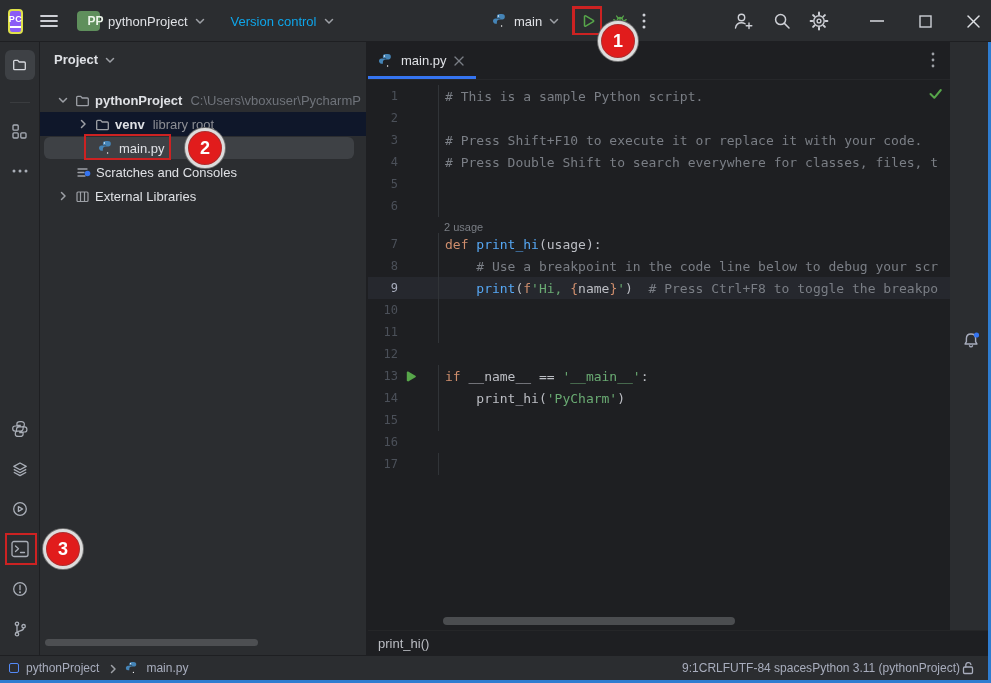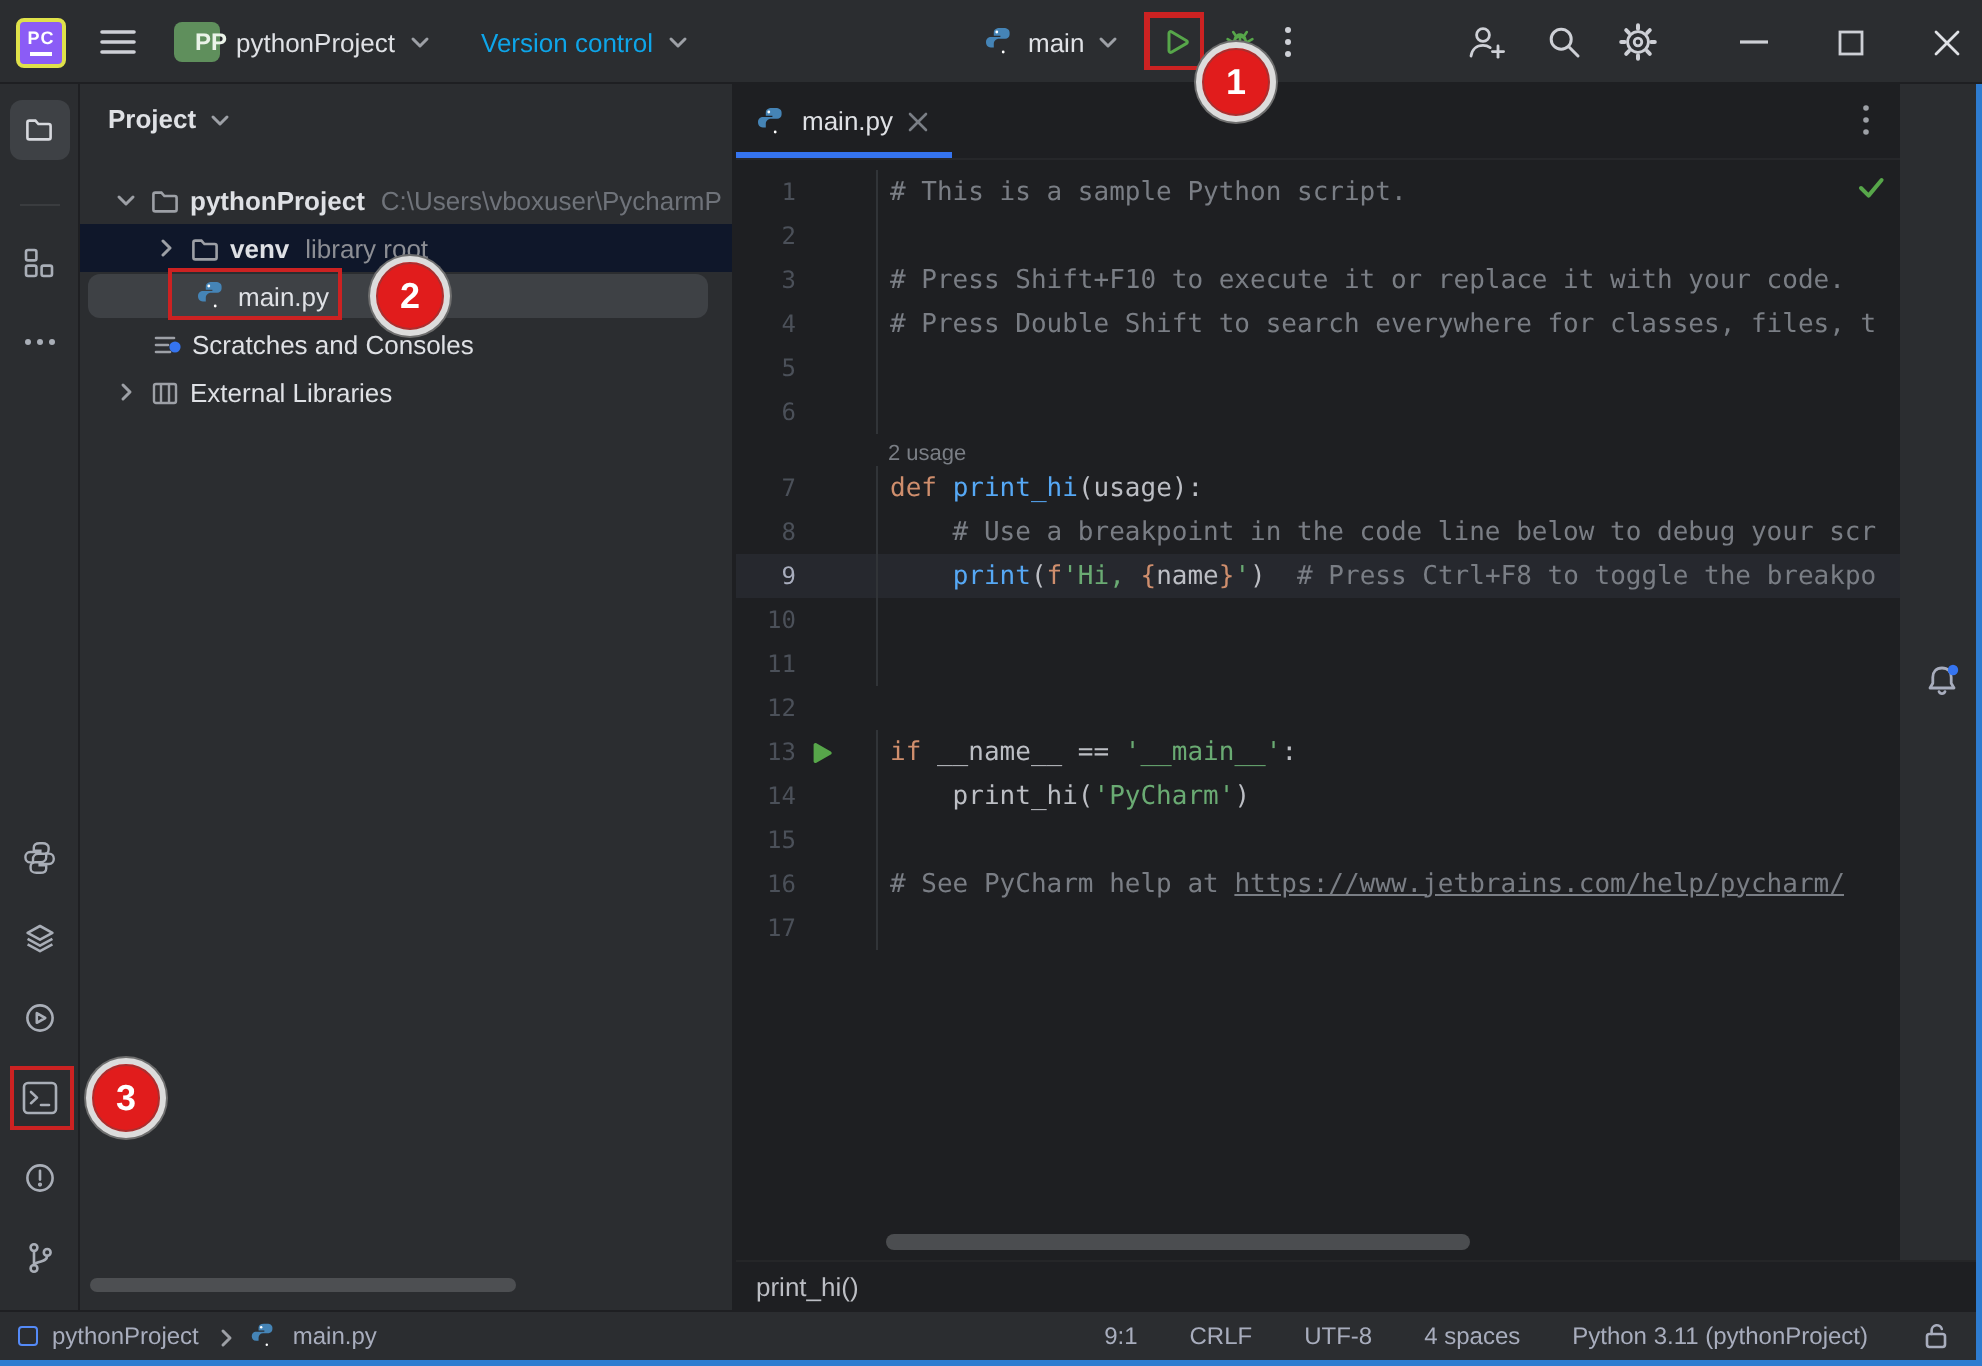--- a/index.html
+++ b/index.html
@@ -10,21 +10,21 @@
     color: #DFE1E5;
     position: relative;
     user-select: none;
   }
   svg { display: block; }
   .icn { display: inline-flex; align-items: center; justify-content: center; flex: none; }
 
   
   .titlebar { height: 42px; background: #2B2D30; position: relative; border-bottom: 1px solid #1E1F22; }
   .tb-left { position: absolute; left: 0; top: 0; height: 42px; display: flex; align-items: center; }
-  .pc-logo { margin-left: 8px; width: 25px; height: 25px; background: #8b5cf6; border: 2px solid #DFE14A;
+  .pc-logo { margin-left: 8px; width: 15px; height: 25px; background: #8b5cf6; border: 2px solid #DFE14A;
              border-radius: 4px; display: flex; flex-direction: column; align-items: center; justify-content: center; }
   .pc-logo .pc-txt { font-size: 9px; font-weight: bold; color: #fff; line-height: 9px; letter-spacing: .5px; }
   .pc-logo .pc-bar { width: 11px; height: 2px; background: #fff; margin-top: 2px; }
   .hamburger { margin-left: 17px; }
   .pp-badge { margin-left: 19px; width: 23px; height: 20px; border-radius: 4px; background: #5F8F5C;
               color: #EAF3E8; font-size: 12px; font-weight: bold; display: flex; align-items: center; justify-content: center; padding-left: 14px; }
   .tb-name { margin-left: 8px; font-size: 13px; color: #DFE1E5; }
   .tb-chev { margin-left: 5px; }
   .tb-vcs { margin-left: 24px; font-size: 13px; color: #0ea5e9; }
   .tb-run { position: absolute; left: 492px; top: 0; height: 42px; display: flex; align-items: center; }
@@ -85,21 +85,21 @@
   .hscroll { position: absolute; bottom: 5px; left: 75px; width: 292px; height: 8px; background: #4B4D50; border-radius: 4px; }
 
   .right-strip { position: absolute; top: 0; right: 0; bottom: 25px; width: 41px; background: #2B2D30; display: flex; justify-content: center; }
   .bell { margin-top: 9px; }
 
   .crumbbar { height: 25px; border-top: 1px solid rgba(255,255,255,0.03); display: flex; align-items: center; padding-left: 10px; font-size: 13px; color: #BCBEC4; }
 
   
   .statusbar { position: absolute; left: 0; right: 3px; bottom: 3px; height: 25px; background: #2B2D30; border-top: 1px solid #1E1F22; display: flex; align-items: center; font-size: 12px; color: #A8ADBD; }
   .sb-left { display: flex; align-items: center; gap: 7px; margin-left: 9px; }
-  .sb-right { margin-left: auto; display: flex; align-items: center; gap: 26px; margin-right: 12px; }
+  .sb-right { margin-left: auto; display: flex; align-items: center; margin-right: 12px; }
   .sb-item { color: #A8ADBD; }
   .proj-sq { width: 10px; height: 10px; border: 1.6px solid #548AF7; border-radius: 2px; }
 
   
   .wb-right { position: absolute; right: 0; top: 42px; bottom: 0; width: 3px; background: #2E7CD0; }
   .wb-bottom { position: absolute; left: 0; right: 0; bottom: 0; height: 3px; background: #2E7CD0; }
 
   
   .ann-rect { position: absolute; border: 2px solid #CC2222; z-index: 40; }
   .ann-circle { position: absolute; width: 40px; height: 40px; border-radius: 50%; background: #E11C1C;
@@ -514,21 +514,20 @@
             <span class="ctext"><span class="tk-pl">    print_hi(</span><span class="tk-str">'PyCharm'</span><span class="tk-pl">)</span></span>
           </div>
           <div class="code-row">
             <span class="ln">15</span>
             <span class="gicon"></span>
             <span class="ctext"></span>
           </div>
           <div class="code-row">
             <span class="ln">16</span>
             <span class="gicon"></span>
-            <span class="ctext"><span class="tk-com"># See PyCharm help at </span><span class="tk-com tk-link">https://www.jetbrains.com/help/pycharm/</span></span>
           </div>
           <div class="code-row">
             <span class="ln">17</span>
             <span class="gicon"></span>
             <span class="ctext"></span>
           </div>
         </div>
       <span class="check icn">
         <svg width="15" height="15">
             <polyline points="2.5,8 6.3,11.8 12.8,4" fill="none" stroke="#57A64A" stroke-width="2" stroke-linecap="round" stroke-linejoin="round"></polyline>

